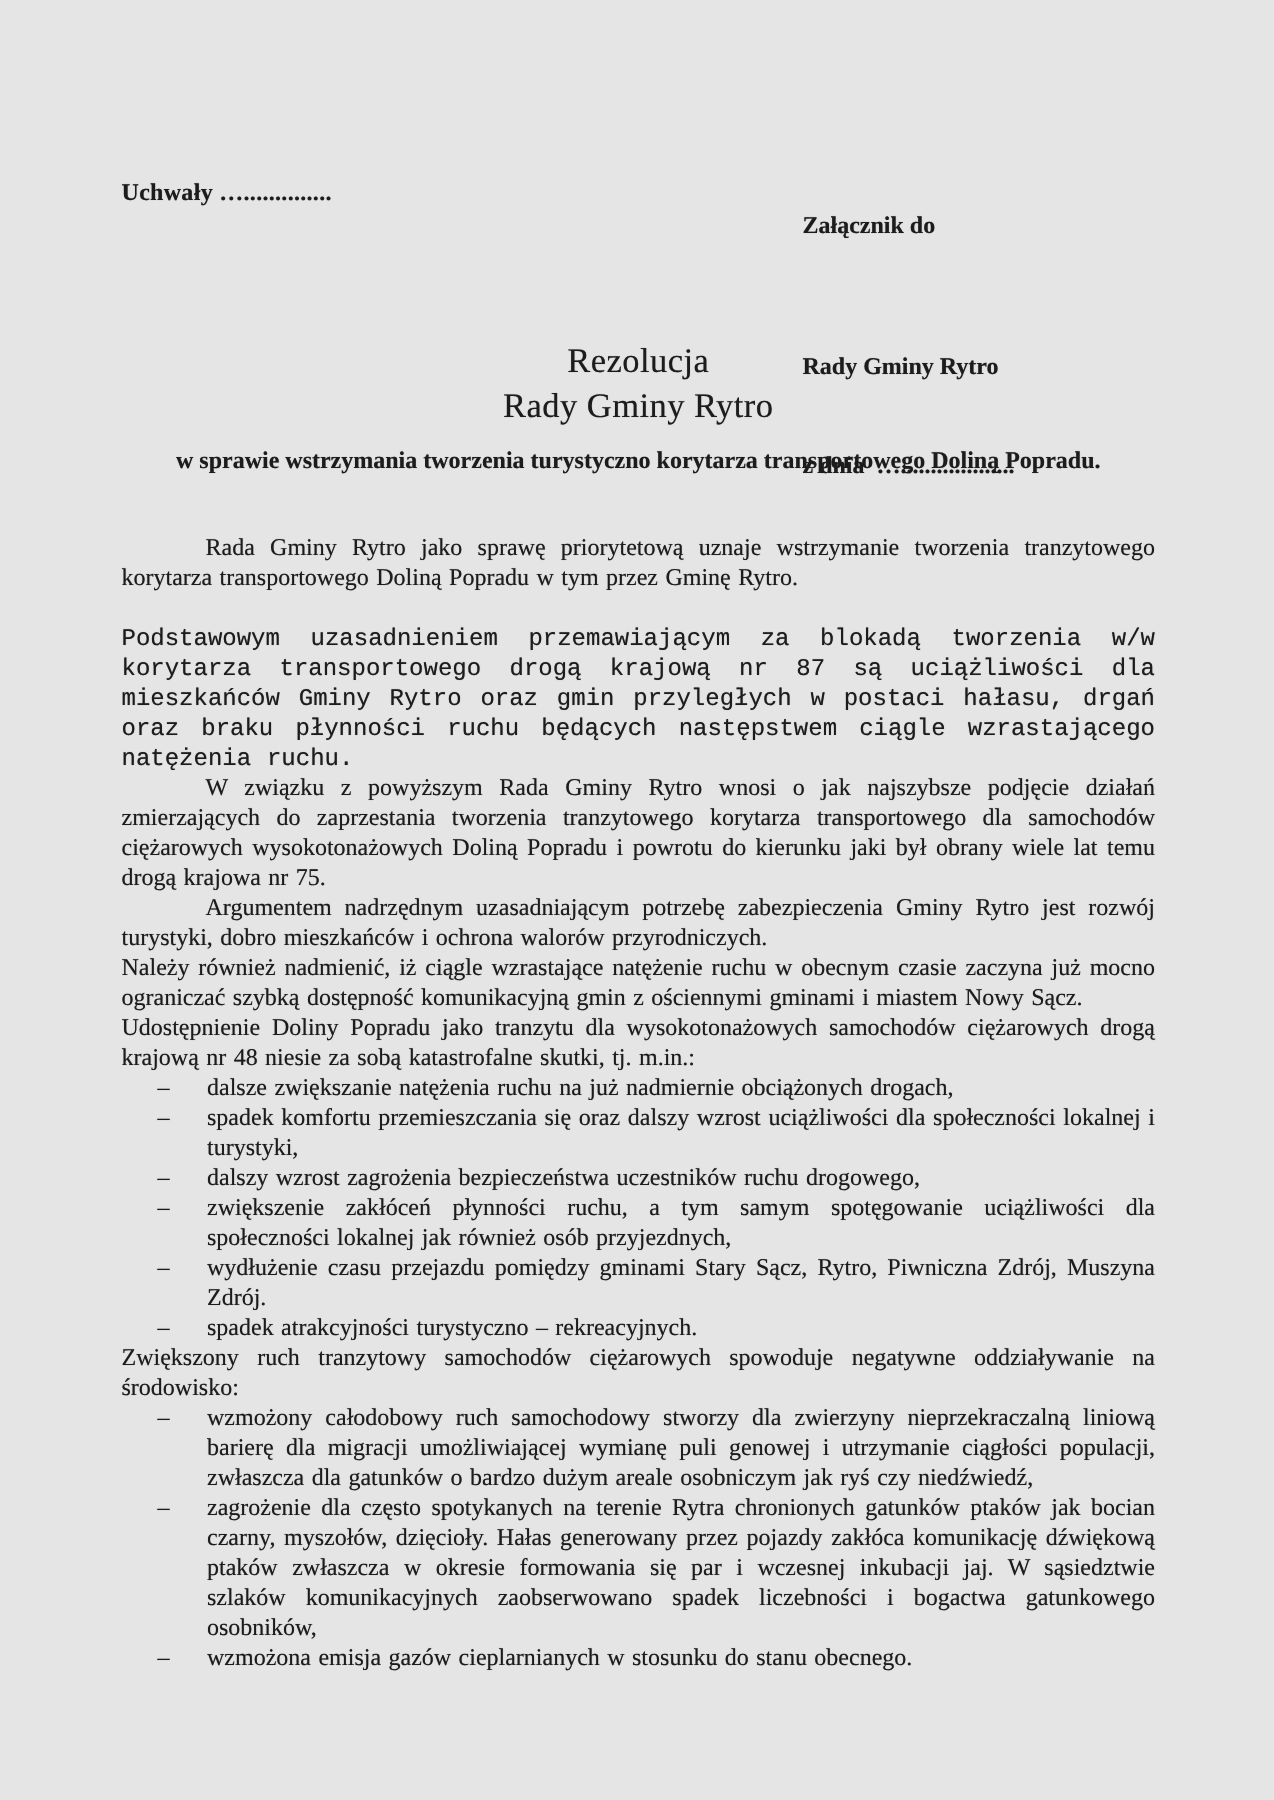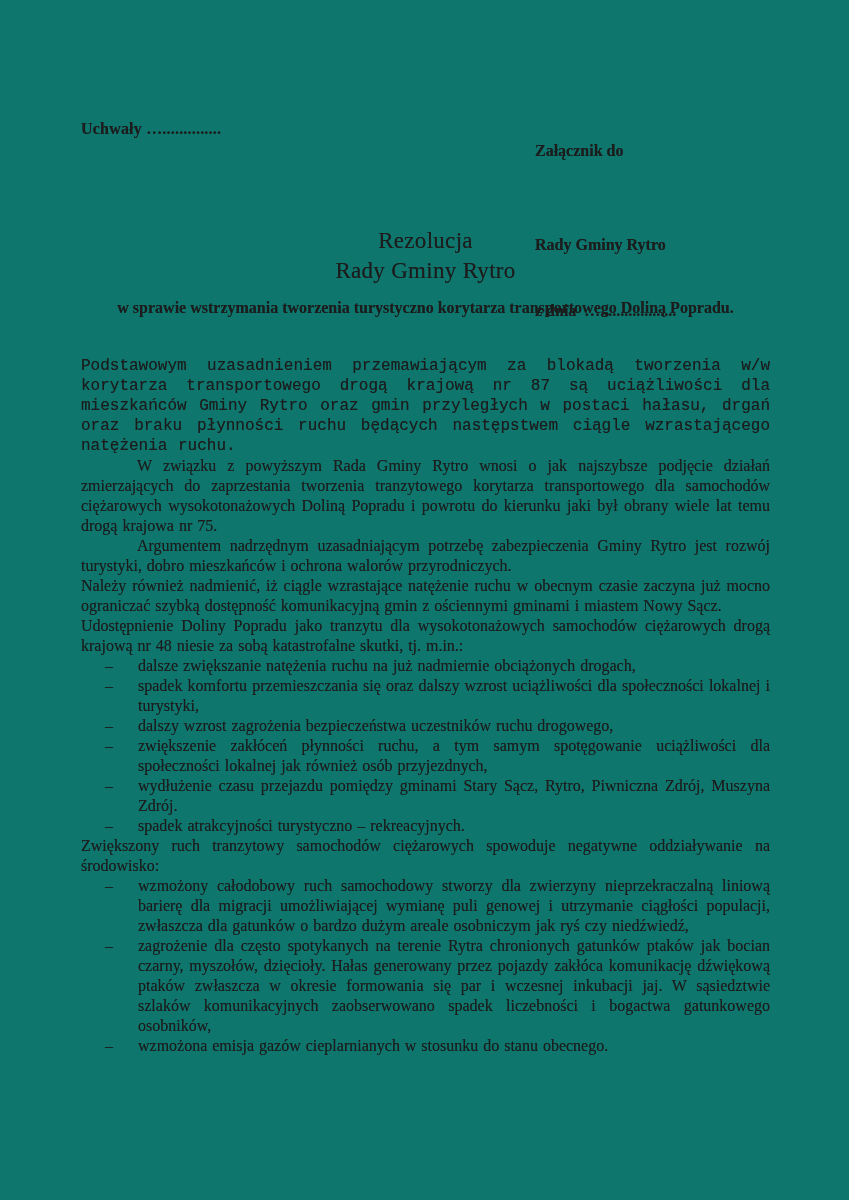--- a/index.html
+++ b/index.html
@@ -1,20 +1,20 @@
 <!DOCTYPE html>
 <html lang="pl"><head>
 <meta charset="utf-8">
 <style>
   html, body { margin: 0; padding: 0; background: #ffffff; }
   .page {
     position: relative;
     width: 849px;
     height: 1200px;
-    background: #0f766e;
+    background: #e5e5e5;
     color: #1c1c1c;
     font-family: "Liberation Serif", "DejaVu Serif", serif;
     box-sizing: border-box;
     padding: 0 79px 0 81px;
     overflow: hidden;
     text-shadow: 0 0 0.5px rgba(20,20,20,0.55);
   }
   
   .header-row {
     position: relative;
@@ -97,20 +97,21 @@
 
   <div class="title-block">
     <div>Rezolucja</div>
     <div>Rady Gminy Rytro</div>
   </div>
 
   <div class="subject-line">w sprawie wstrzymania tworzenia turystyczno korytarza transportowego Doliną Popradu.</div>
 
   <div class="doc-body">
 
+    <p class="para indent">Rada Gminy Rytro jako sprawę priorytetową uznaje wstrzymanie tworzenia tranzytowego korytarza transportowego Doliną Popradu w tym przez Gminę Rytro.</p>
 
     <p class="para gap-before">Podstawowym uzasadnieniem przemawiającym za blokadą tworzenia w/w korytarza transportowego drogą krajową nr 87 są uciążliwości dla mieszkańców Gminy Rytro oraz gmin przyległych w postaci hałasu, drgań oraz braku płynności ruchu będących następstwem ciągle wzrastającego natężenia ruchu.</p>
 
     <p class="para indent">W związku z powyższym Rada Gminy Rytro wnosi o jak najszybsze podjęcie działań zmierzających do zaprzestania tworzenia tranzytowego korytarza transportowego dla samochodów ciężarowych wysokotonażowych Doliną Popradu i powrotu do kierunku jaki był obrany wiele lat temu drogą krajowa nr 75.</p>
 
     <p class="para indent">Argumentem nadrzędnym uzasadniającym potrzebę zabezpieczenia Gminy Rytro jest rozwój turystyki, dobro mieszkańców i ochrona walorów przyrodniczych.</p>
 
     <p class="para">Należy również nadmienić, iż ciągle wzrastające natężenie ruchu w obecnym czasie zaczyna już mocno ograniczać szybką dostępność komunikacyjną gmin z ościennymi gminami i miastem Nowy Sącz.</p>
 
     <p class="para">Udostępnienie Doliny Popradu jako tranzytu dla wysokotonażowych samochodów ciężarowych drogą krajową nr 48 niesie za sobą katastrofalne skutki, tj. m.in.:</p>

